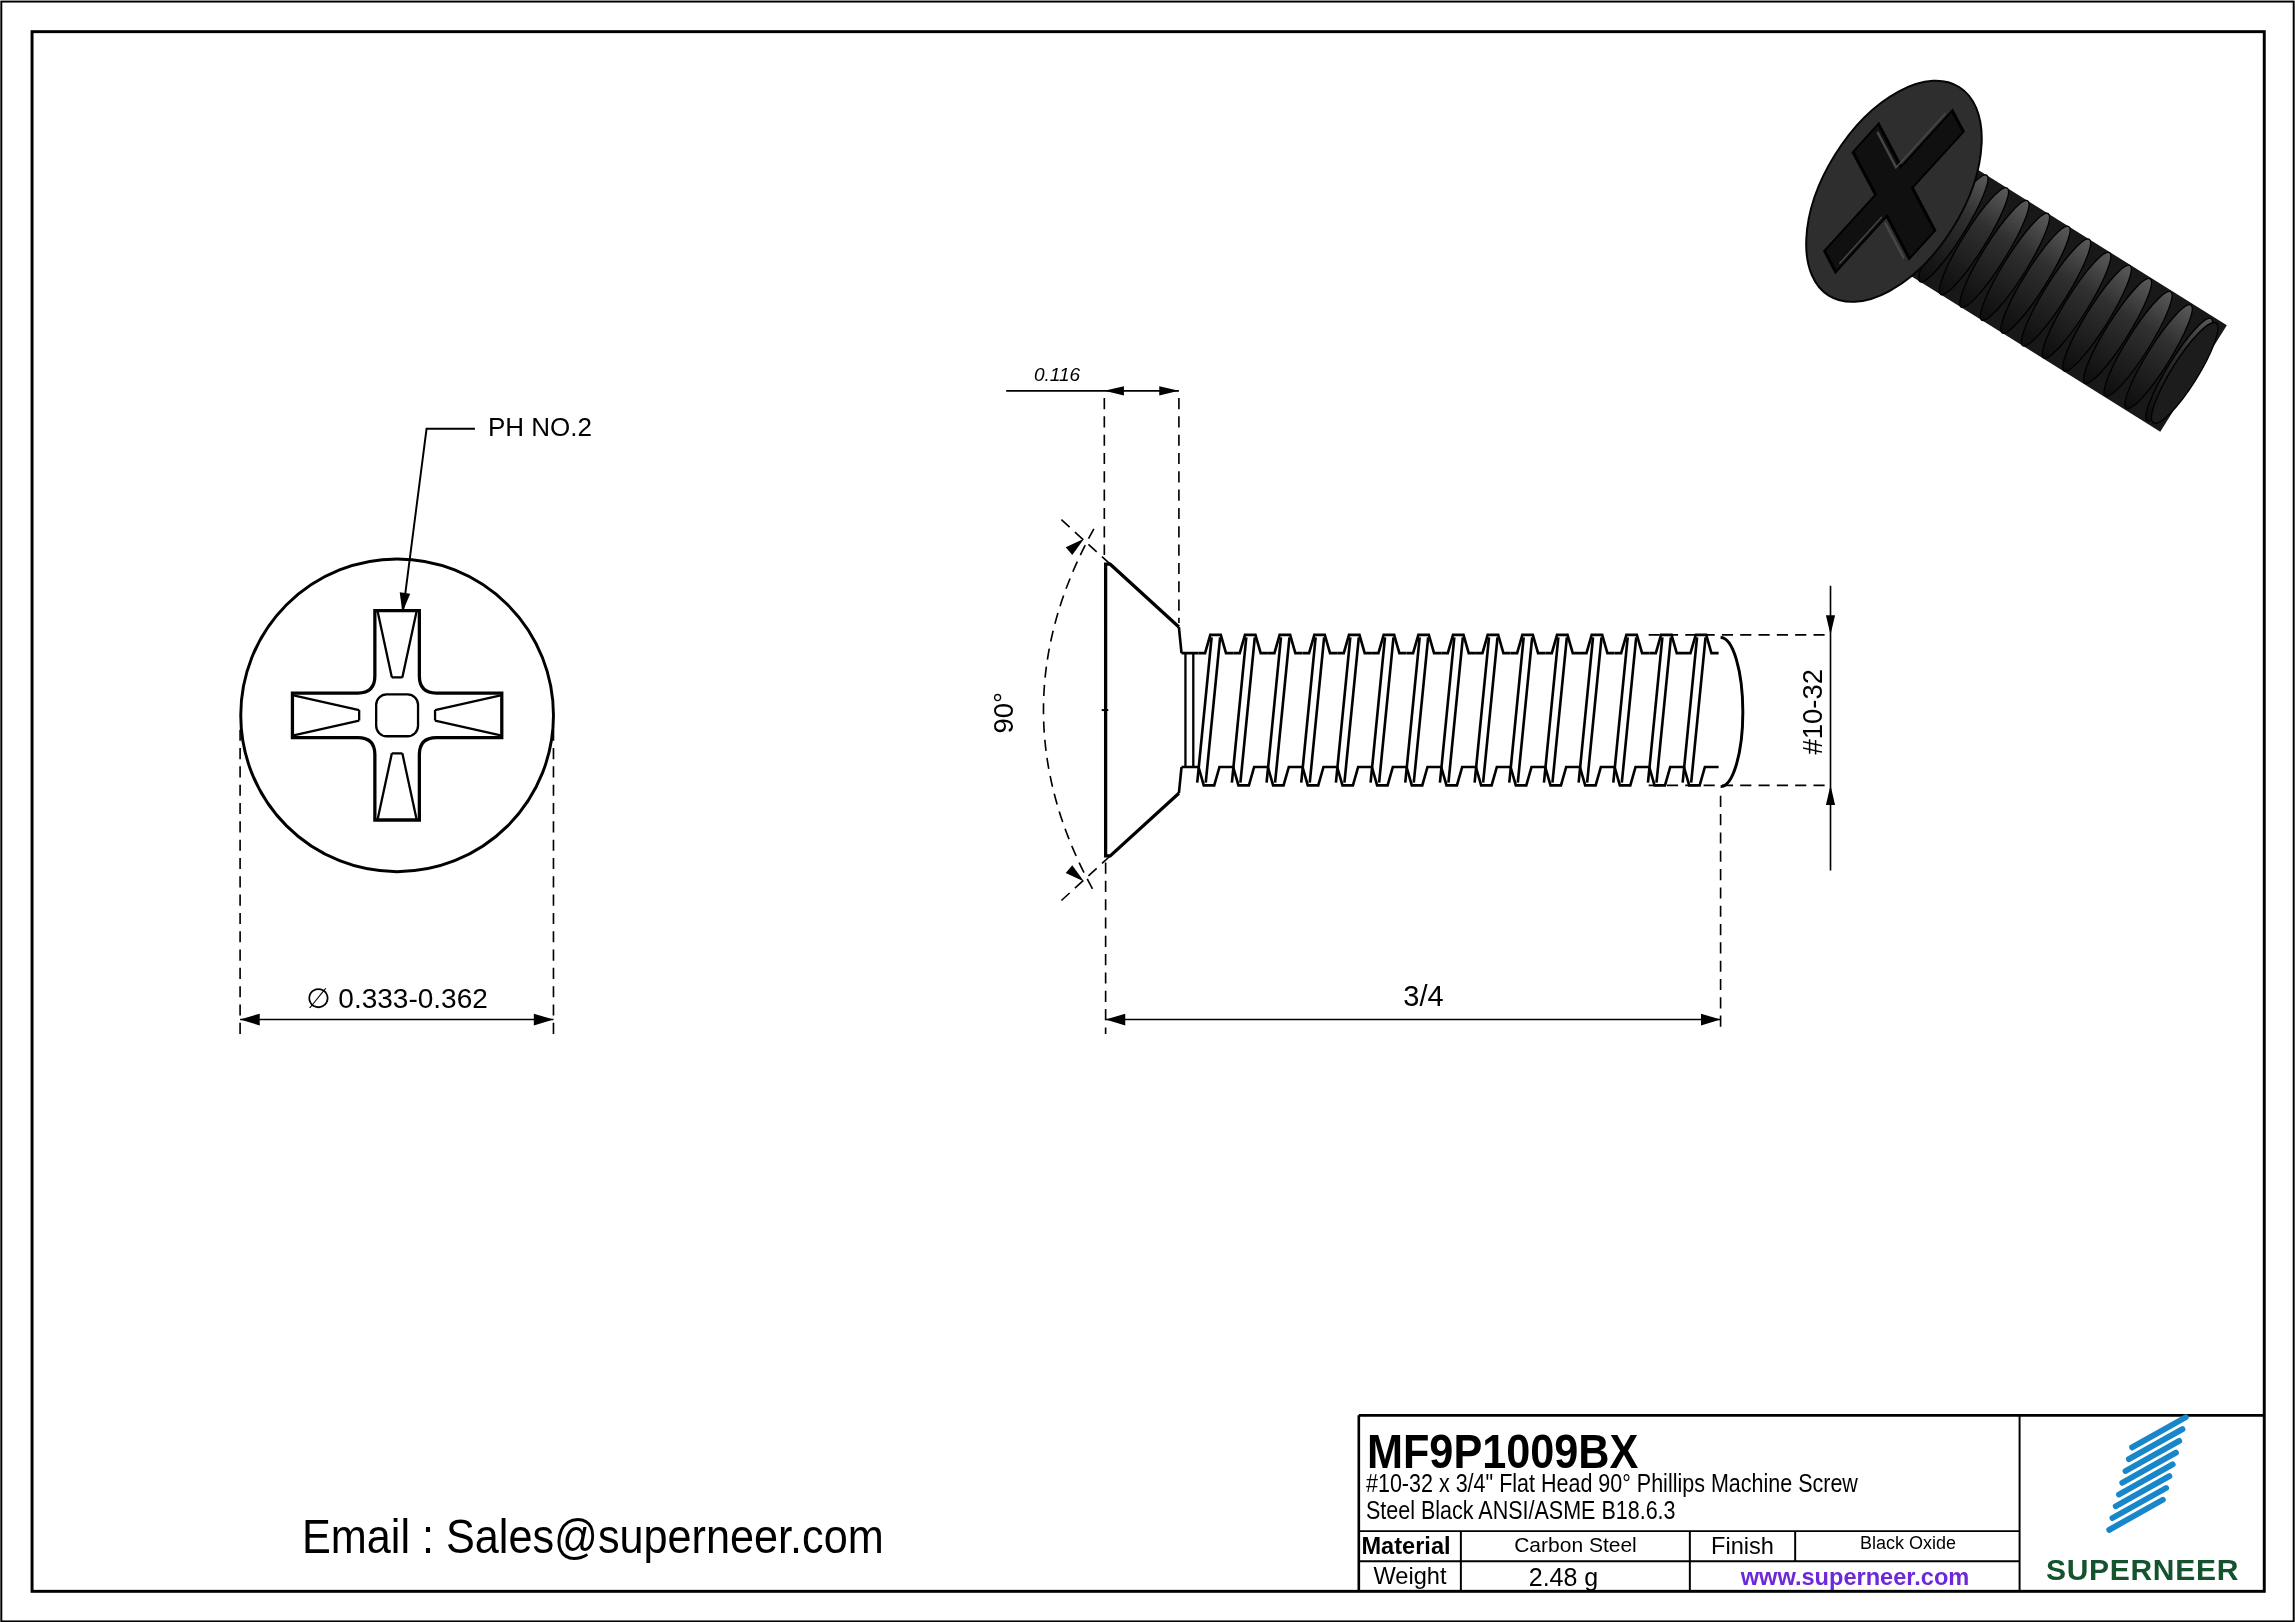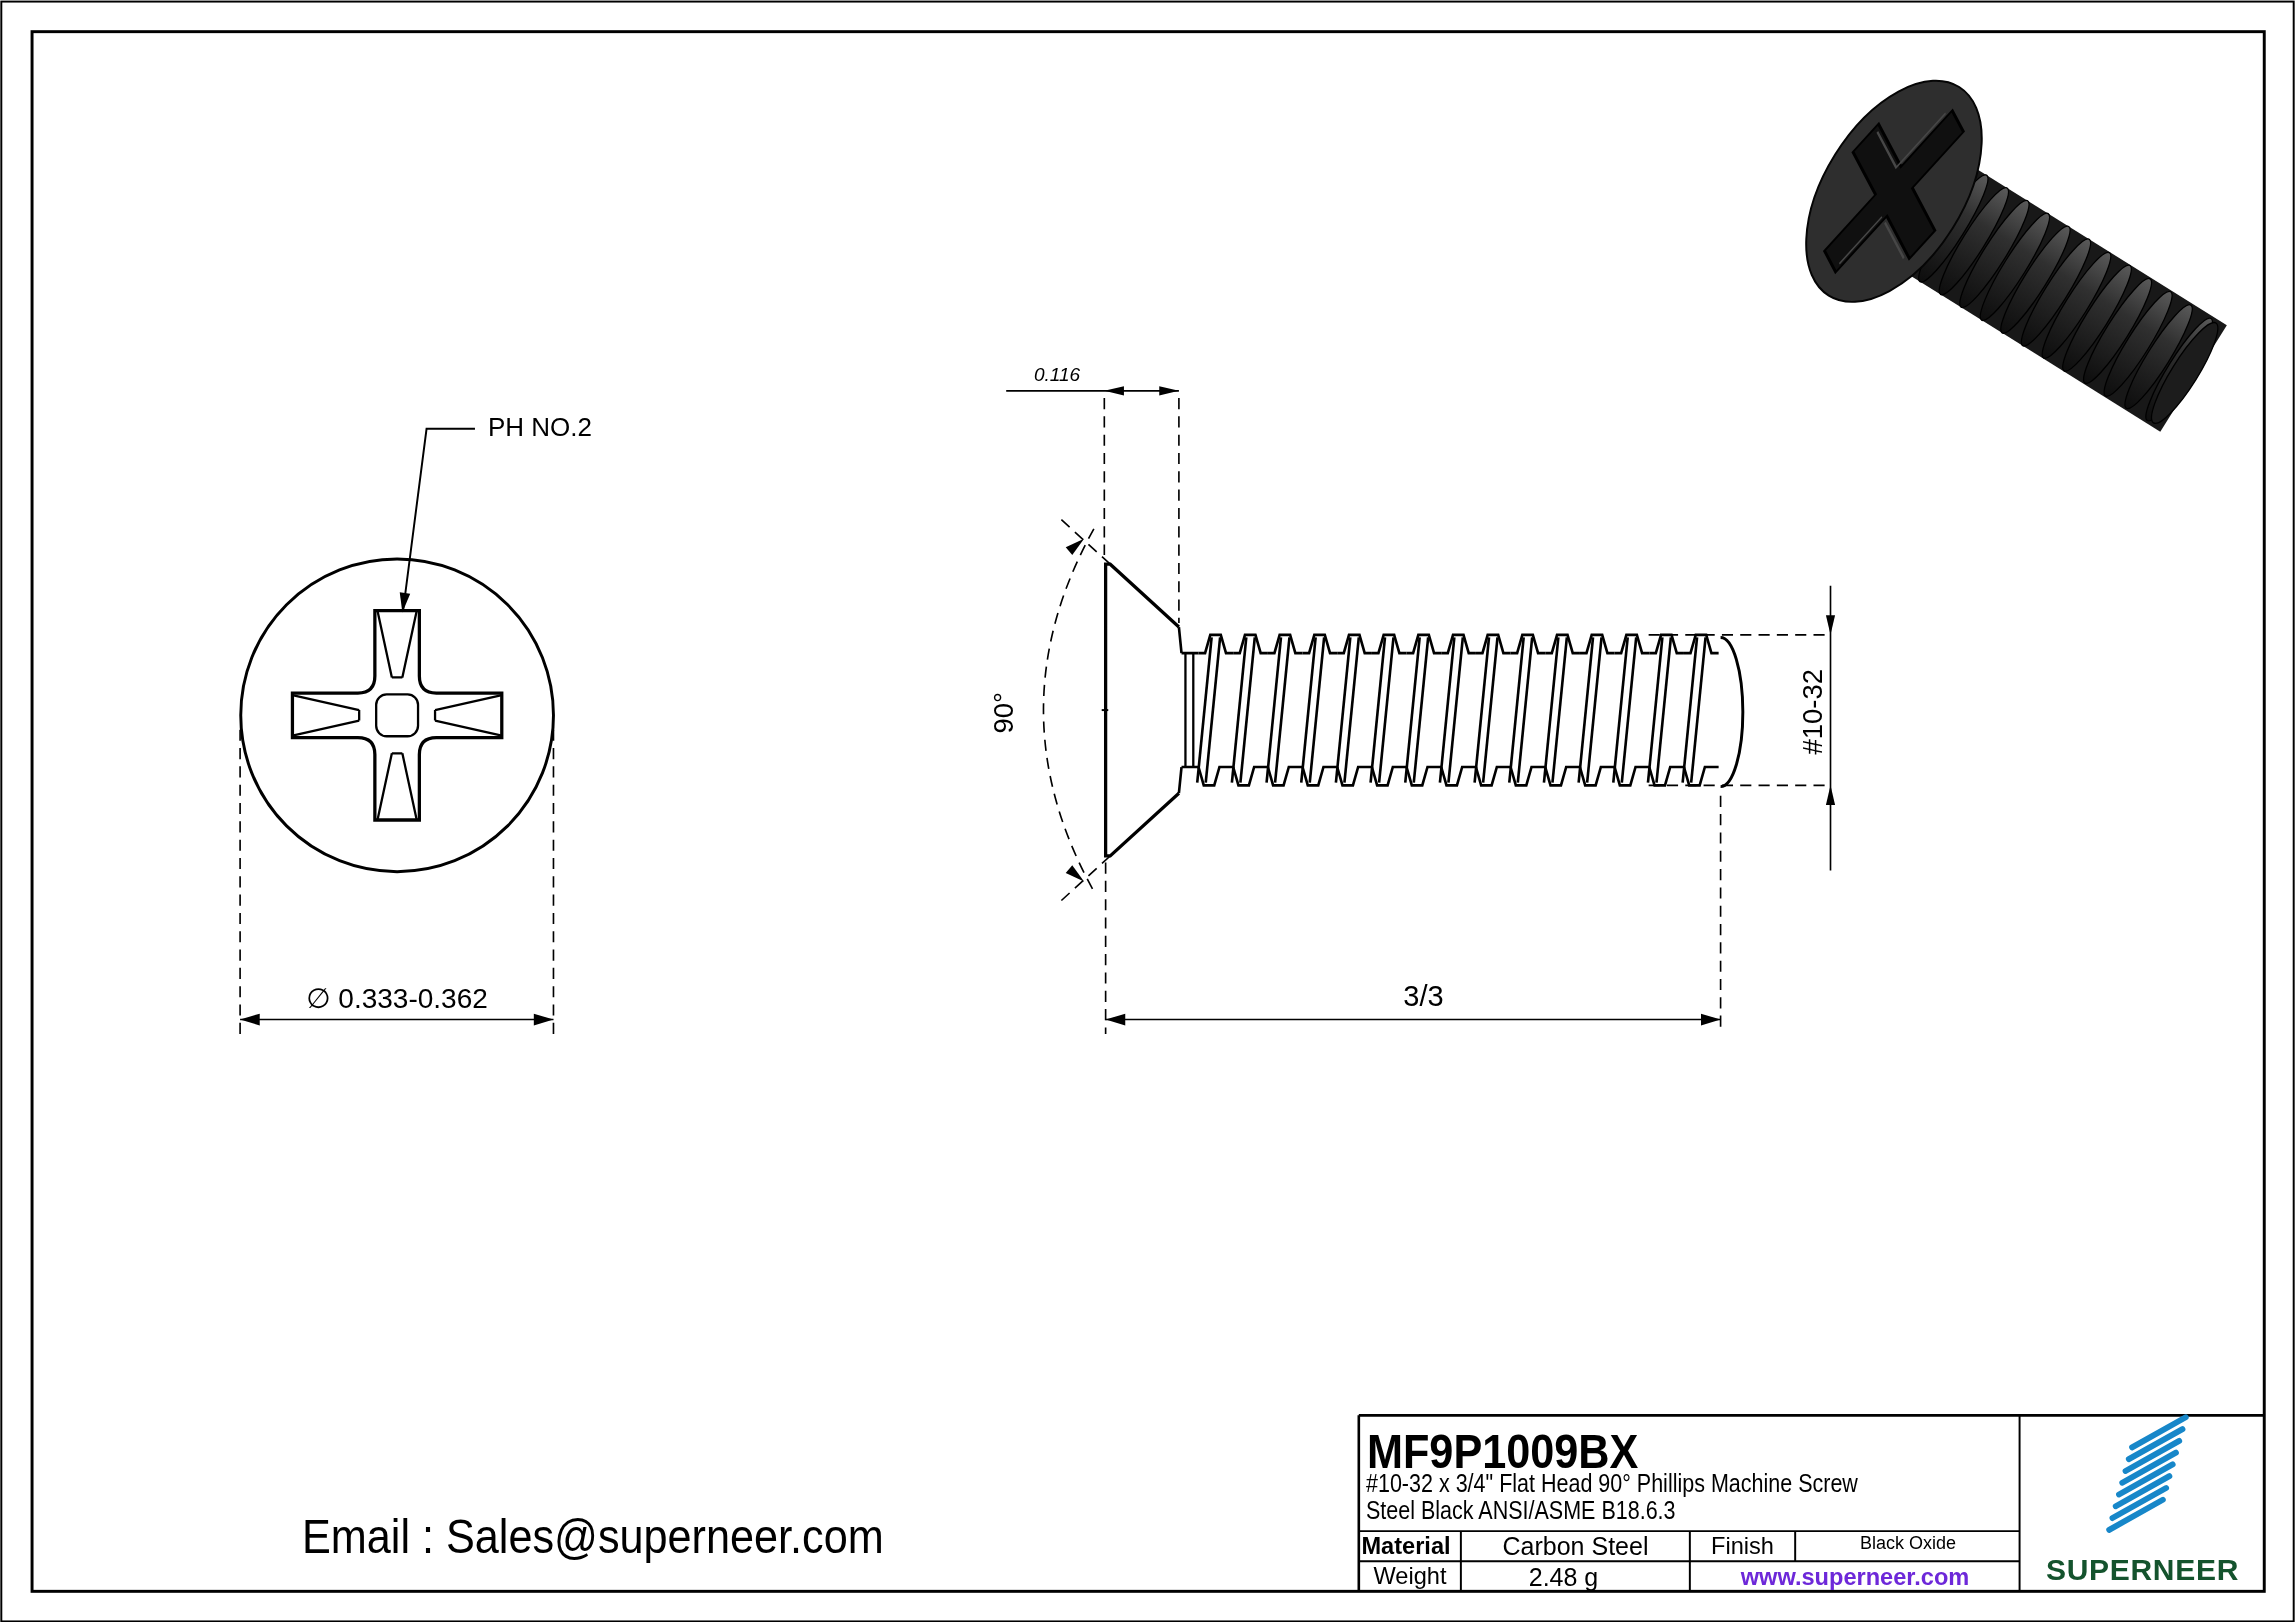--- a/index.html
+++ b/index.html
@@ -171,28 +171,28 @@
   <div class="txt dim" style="left:488px;top:414px;font-size:26px;">PH NO.2</div>
 
   <div class="txt dim ctr" style="left:279px;top:985px;width:236px;">∅ 0.333-0.362</div>
 
   <div class="txt" style="left:1034px;top:365px;font-size:19px;font-style:italic;">0.116</div>
 
   <div class="txt rot ctr" style="left:978px;top:699px;width:52px;font-size:27.5px;">90°</div>
 
   <div class="txt rot ctr" style="left:1760px;top:698px;width:105px;font-size:27.5px;">#10-32</div>
 
-  <div class="txt ctr" style="left:1381px;top:982px;width:85px;font-size:29px;">3/3</div>
+  <div class="txt ctr" style="left:1381px;top:982px;width:85px;font-size:29px;">3/4</div>
 
   <div class="txt pn" style="left:1367px;top:1428px;">MF9P1009BX</div>
   <div class="txt desc" style="left:1366px;top:1471px;">#10-32 x 3/4" Flat Head 90°  Phillips Machine Screw</div>
   <div class="txt desc" style="left:1366px;top:1498px;">Steel Black ANSI/ASME B18.6.3</div>
 
   <div class="txt cell ctr" style="left:1359px;top:1535px;width:94px;font-weight:bold;">Material</div>
-  <div class="txt cell ctr" style="left:1461px;top:1534px;width:229px;font-size:25px;">Carbon Steel</div>
+  <div class="txt cell ctr" style="left:1461px;top:1534px;width:229px;font-size:21px;">Carbon Steel</div>
   <div class="txt cell ctr" style="left:1690px;top:1535px;width:105px;">Finish</div>
   <div class="txt cell ctr" style="left:1796px;top:1534px;width:224px;font-size:18px;">Black Oxide</div>
   <div class="txt cell ctr" style="left:1359px;top:1565px;width:102px;">Weight</div>
   <div class="txt cell ctr" style="left:1461px;top:1565px;width:205px;font-size:25px;">2.48 g</div>
   <div class="txt cell ctr link" style="left:1690px;top:1566px;width:330px;">www.superneer.com</div>
 
   <div class="txt brand ctr" style="left:2020px;top:1555px;width:245px;">SUPERNEER</div>
 
   <div class="txt email" style="left:302px;top:1513px;">Email : Sales@superneer.com</div>
 

